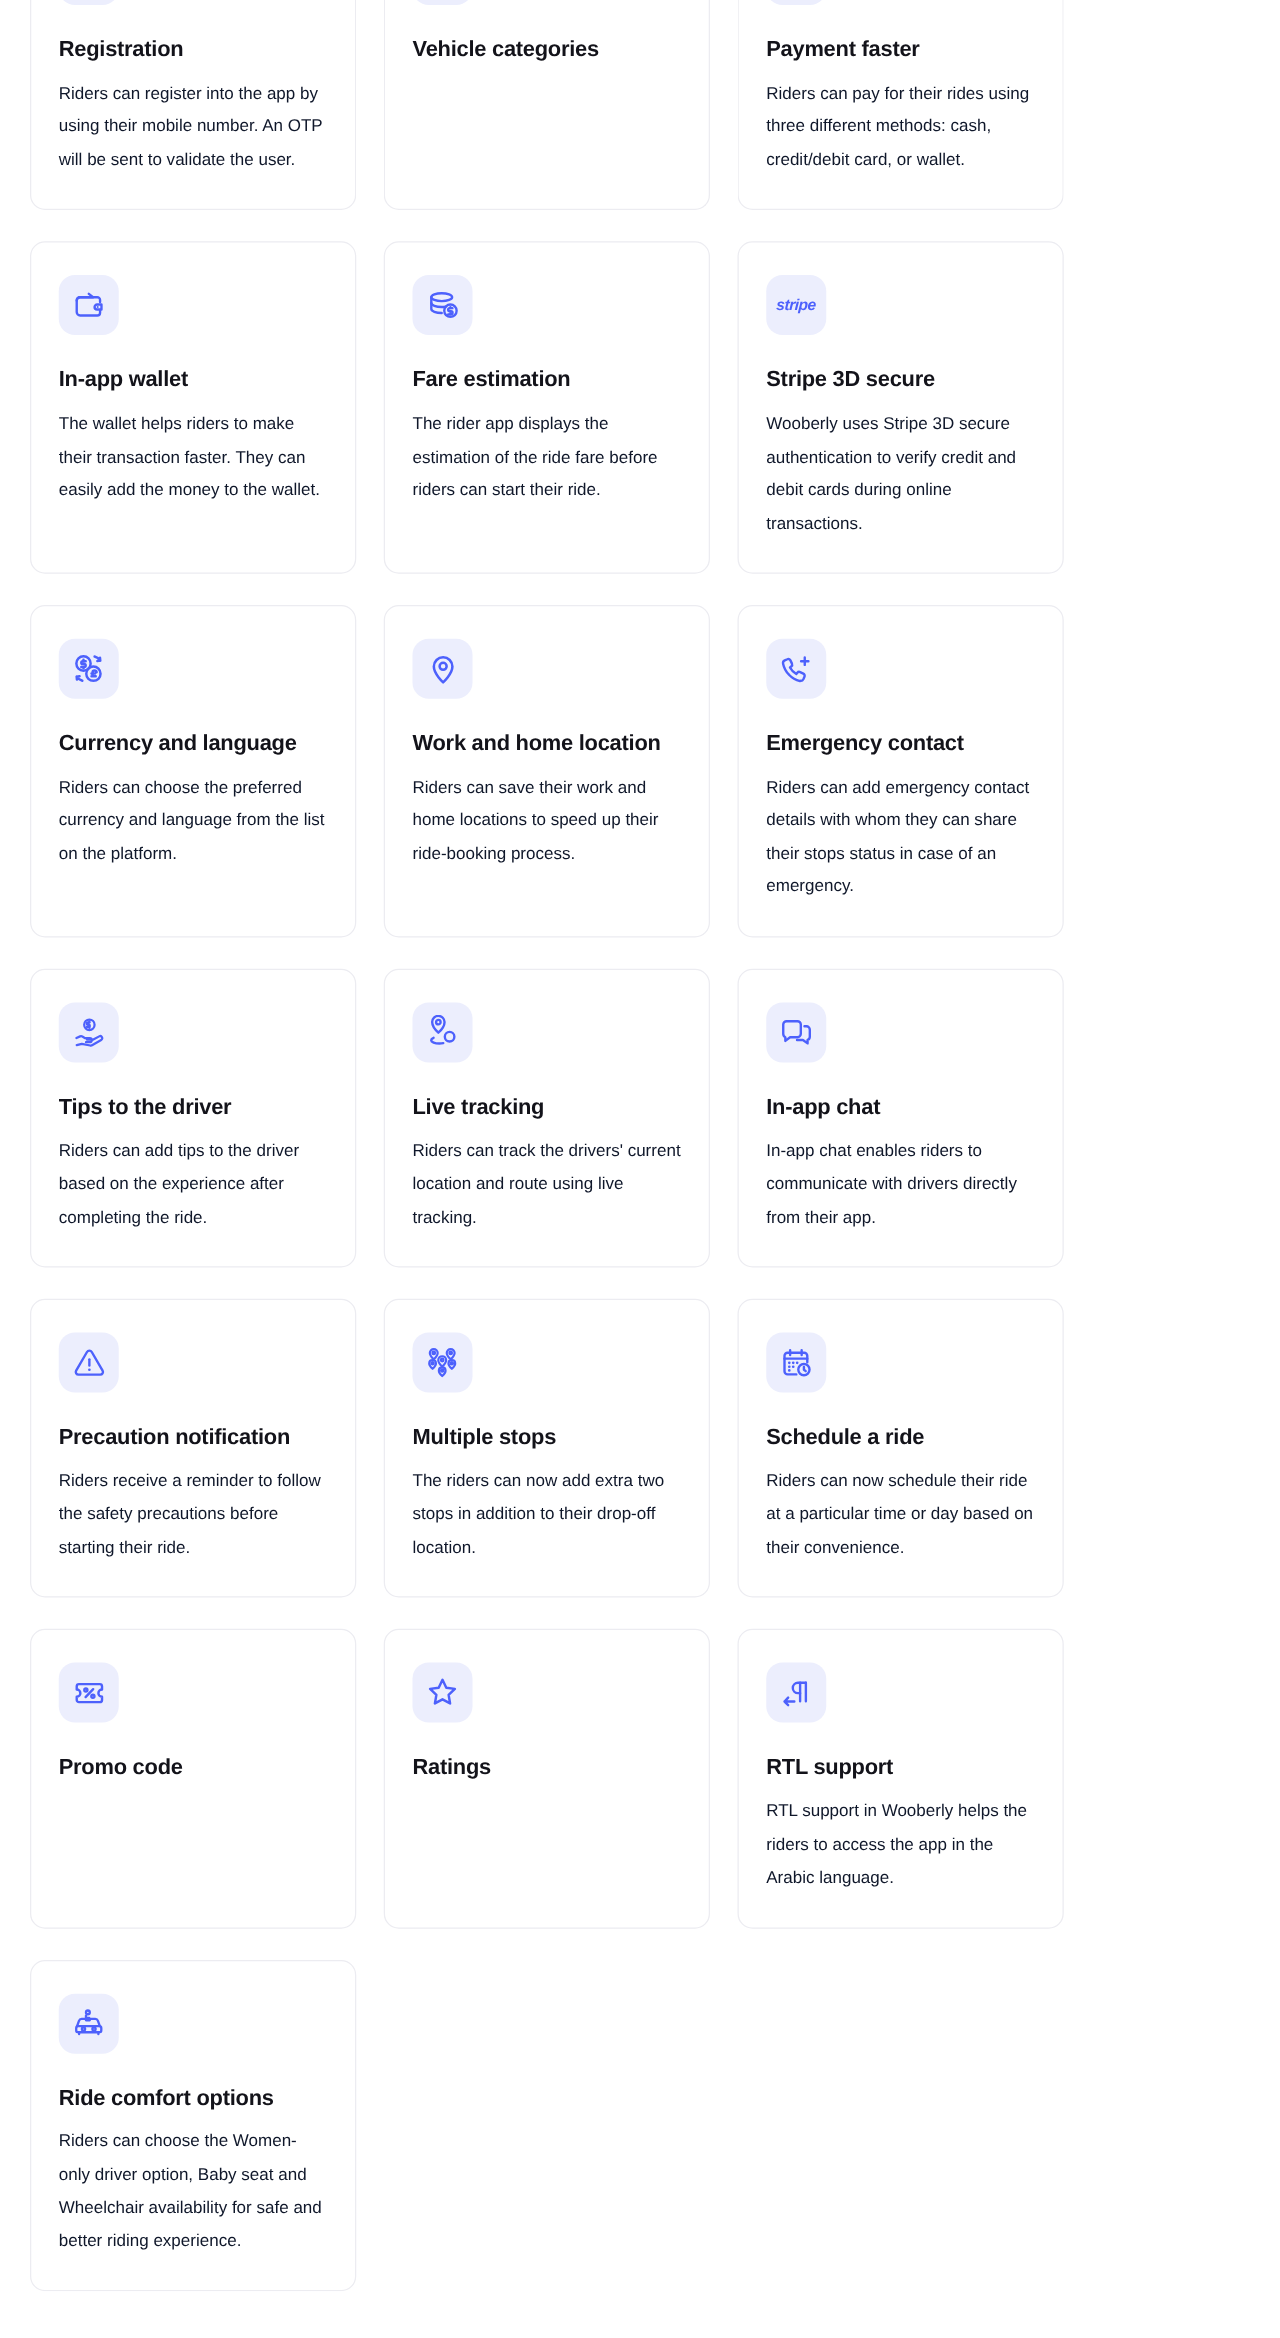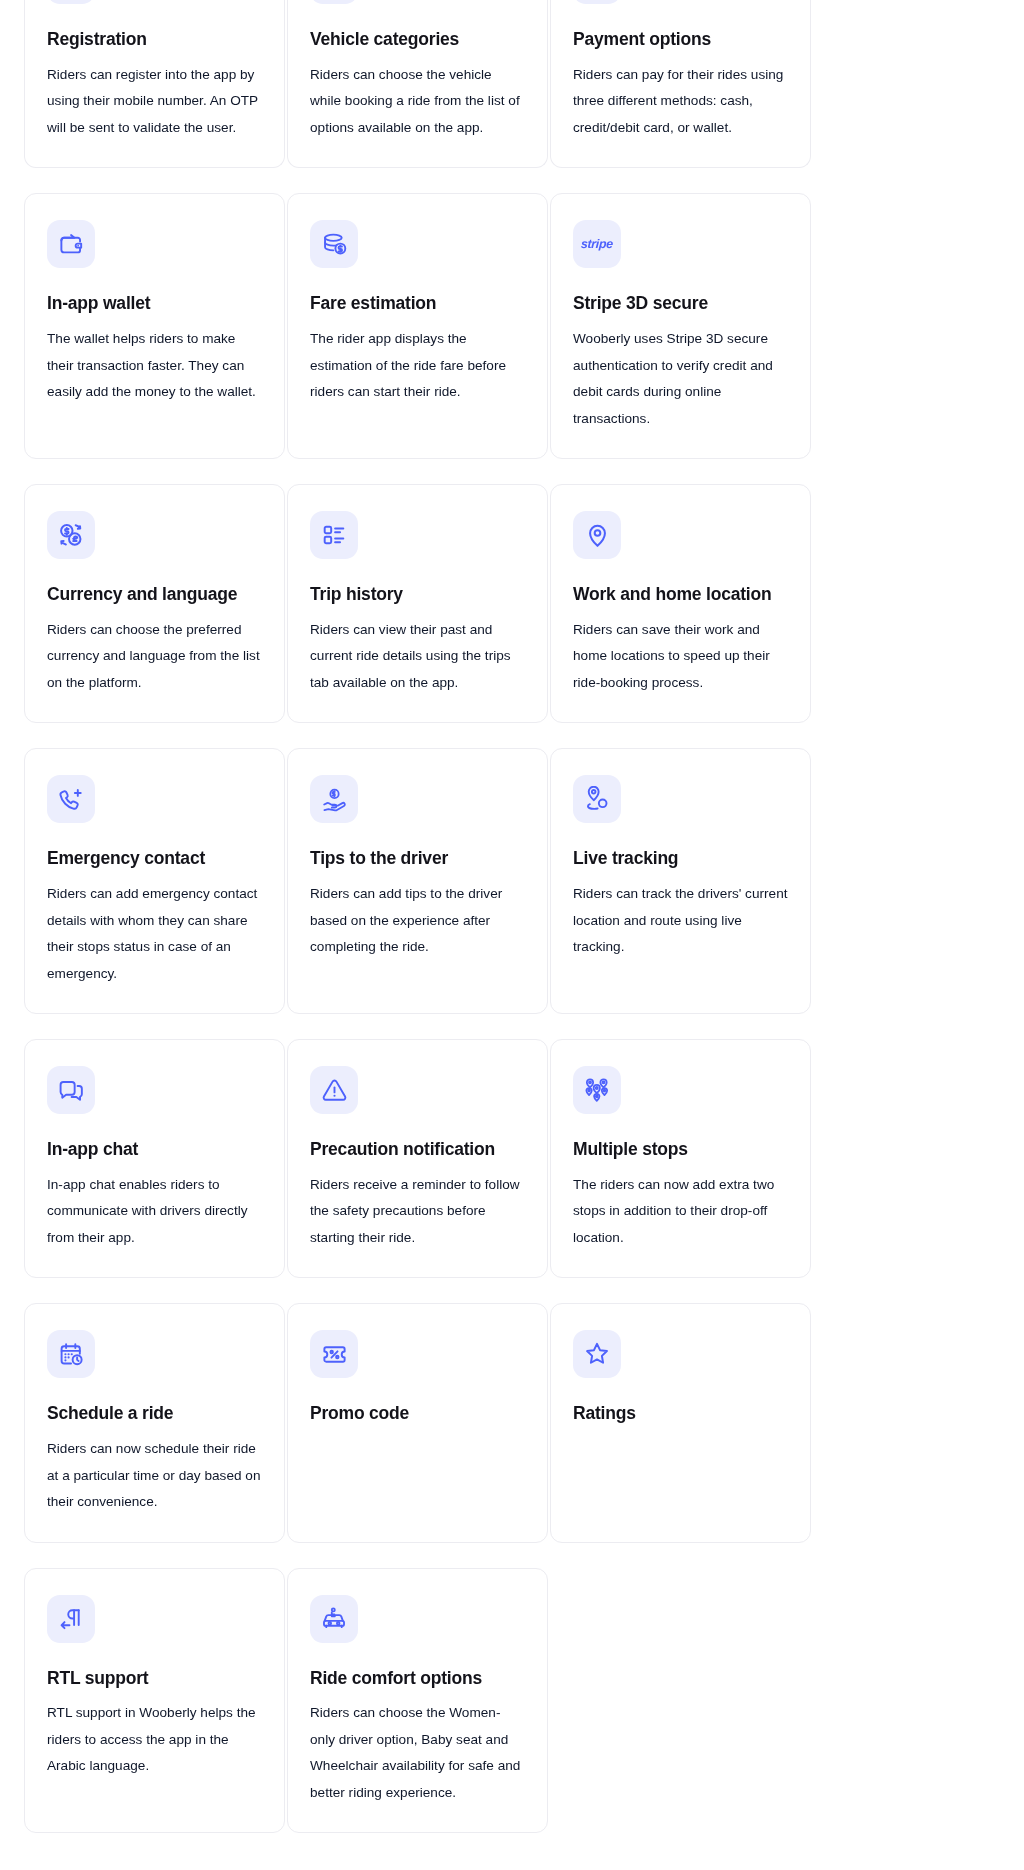--- a/index.html
+++ b/index.html
@@ -7,21 +7,21 @@
     width: 1024px;
     background: #ffffff;
     font-family: "Liberation Sans", sans-serif;
     -webkit-font-smoothing: antialiased;
   }
   body { padding: 0; }
 
   .grid {
     display: grid;
     grid-template-columns: repeat(3, 261px);
-    gap: 25px 2px;
+    gap: 25px 22px;
     padding: 0 24px;
     width: 1024px;
     margin: 0;
     justify-content: start;
   }
 
   .card {
     background: #ffffff;
     border: 1px solid #ececf1;
     border-radius: 12px;
@@ -80,25 +80,24 @@
 
 <div class="grid">
     <div class="card clipped-top">
       <div class="icon-box"></div>
       <div class="card-title">Registration</div>
       <div class="card-desc">Riders can register into the app by using their mobile number. An OTP will be sent to validate the user.</div>
     </div>
     <div class="card clipped-top">
       <div class="icon-box"></div>
       <div class="card-title">Vehicle categories</div>
-      <div class="card-desc">Riders can choose the vehicle while booking a ride from the list of options available on the app.</div>
     </div>
     <div class="card clipped-top">
       <div class="icon-box"></div>
-      <div class="card-title">Payment options</div>
+      <div class="card-title">Payment faster</div>
       <div class="card-desc">Riders can pay for their rides using three different methods: cash, credit/debit card, or wallet.</div>
     </div>
     <div class="card">
       <div class="icon-box">
         <svg width="27" height="27" viewBox="0 0 24 24" fill="none" stroke="#4d61fc" stroke-width="1.7" stroke-linecap="round" stroke-linejoin="round">
           <path d="M19.6 9.4V8c0-1.1-.9-2-2-2H5.4C4.1 6 3 7.1 3 8.4v8.2C3 17.9 4.1 19 5.4 19h12.2c1.1 0 2-.9 2-2v-1.4"></path>
           <path d="M3 8.4c0-1.3 1.1-2.4 2.4-2.4h9.2l-3-2.4"></path>
           <path d="M20.6 11.2h-3.1c-1 0-1.8.8-1.8 1.8s.8 1.8 1.8 1.8h3.1z"></path>
           <circle cx="17.9" cy="13" r="0.75" fill="#4d61fc" stroke="none"></circle>
         </svg>
@@ -134,31 +133,20 @@
           <path d="M9.9 6.8H7.9c-.6 0-1 .4-1 1s.4 1 1 1h1c.6 0 1 .4 1 1s-.4 1-1 1H6.9"></path>
           <path d="M8.4 5.9v.9M8.4 10.8v.9"></path>
           <circle cx="15.2" cy="15.4" r="4.9"></circle>
           <path d="M16.8 17.2h-2.9M14.6 17.2v-2.6c0-.8.6-1.4 1.4-1.4.7 0 1.3.5 1.4 1.2M13.9 15.3h2.4"></path>
           <path d="M16 3.6c1.6.4 3 1.4 3.9 2.8M19.9 6.4l-.2-2M19.9 6.4l-2 .3"></path>
           <path d="M7.6 20.2c-1.6-.4-3-1.4-3.9-2.8M3.7 17.4l.2 2M3.7 17.4l2-.3"></path>
         </svg>
       </div>
       <div class="card-title">Currency and language</div>
       <div class="card-desc">Riders can choose the preferred currency and language from the list on the platform.</div>
-    </div>
-    <div class="card">
-      <div class="icon-box">
-        <svg width="26" height="26" viewBox="0 0 24 24" fill="none" stroke="#4d61fc" stroke-width="1.8" stroke-linecap="round" stroke-linejoin="round">
-          <rect x="3.4" y="4.4" width="6" height="6" rx="1.4"></rect>
-          <rect x="3.4" y="13.6" width="6" height="6" rx="1.4"></rect>
-          <path d="M13 6h7.6M13 9.4h4.6M13 15.2h7.6M13 18.6h4.6"></path>
-        </svg>
-      </div>
-      <div class="card-title">Trip history</div>
-      <div class="card-desc">Riders can view their past and current ride details using the trips tab available on the app.</div>
     </div>
     <div class="card">
       <div class="icon-box">
         <svg width="27" height="27" viewBox="0 0 24 24" fill="none" stroke="#4d61fc" stroke-width="1.8" stroke-linecap="round" stroke-linejoin="round">
           <path d="M12 21.2s6.6-6 6.6-11.2A6.6 6.6 0 0 0 5.4 10c0 5.2 6.6 11.2 6.6 11.2z"></path>
           <circle cx="12" cy="9.8" r="2.5"></circle>
         </svg>
       </div>
       <div class="card-title">Work and home location</div>
       <div class="card-desc">Riders can save their work and home locations to speed up their ride-booking process.</div>

